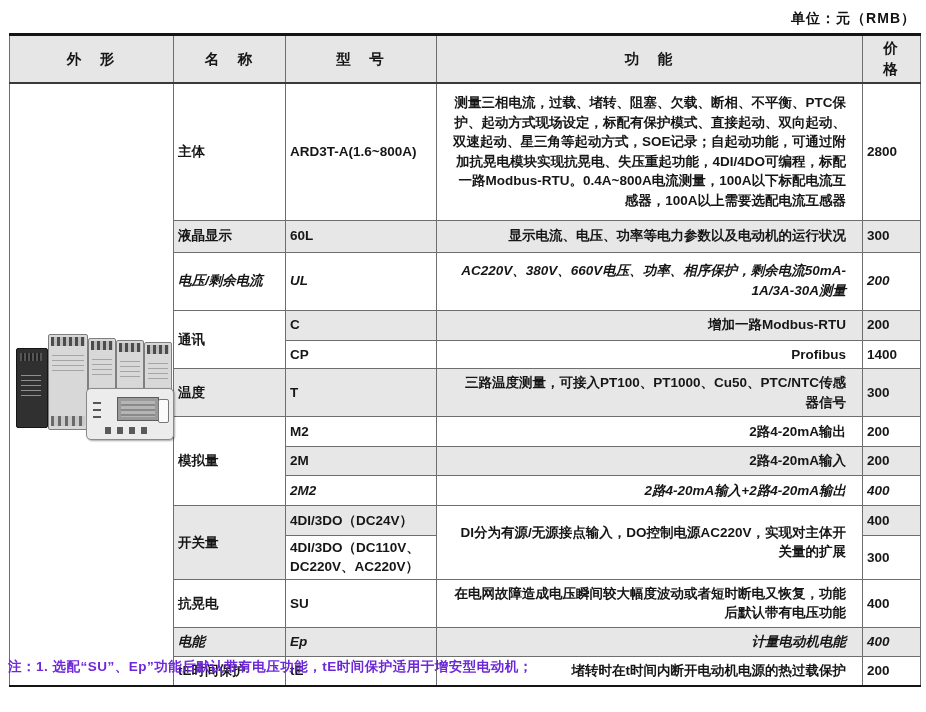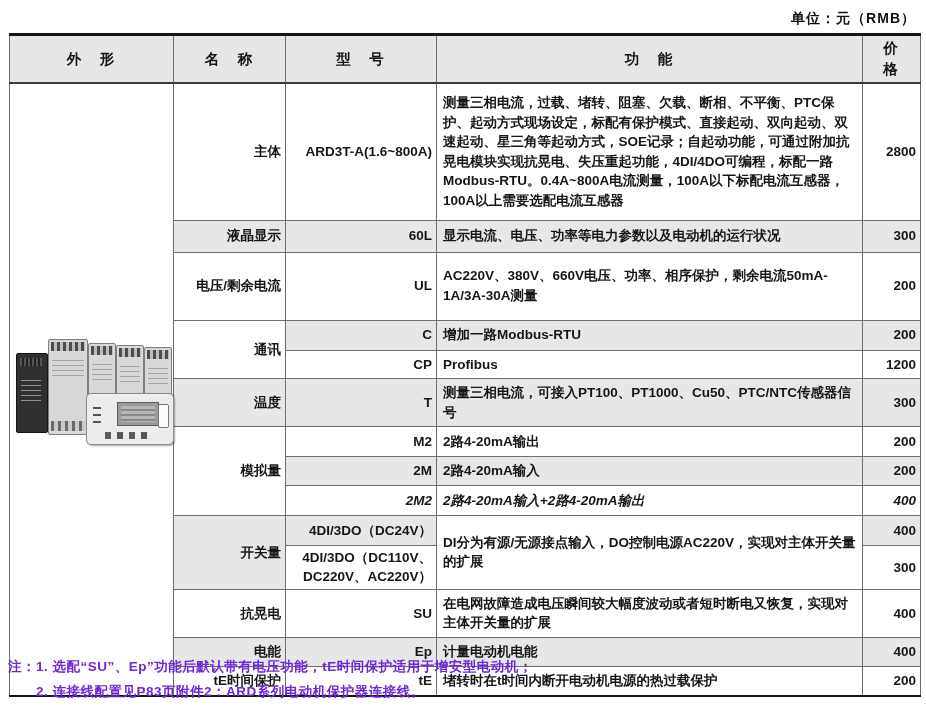--- a/index.html
+++ b/index.html
@@ -29,22 +29,22 @@
     border:1px solid #6e6e6e;
     font-size:13.5px;line-height:1.45;
     padding:2px 4px;vertical-align:middle;
     font-weight:bold;color:#161616;
   }
   thead th{
     background:#e6e6e6;height:26px;
     border-bottom:2px solid #3a3a3a;
     font-size:14.5px;letter-spacing:2px;text-align:center;
   }
-  td.center{text-align:right;}
-  td.func{text-align:left;padding:4px 6px;}
+  td.center{text-align:left;}
+  td.func{text-align:right;padding:4px 16px;}
   td.g{background:#e7e7e7;}
   td.shape-cell{background:#ffffff;vertical-align:middle;}
 
   
   .photo{position:relative;width:160px;height:112px;margin:0 auto;}
   .mod-dark{
     position:absolute;left:2px;top:20px;width:30px;height:78px;
     background:#303030;border:1px solid #151515;border-radius:2px;
   }
   .mod-dark .vent{position:absolute;left:3px;top:4px;width:22px;height:8px;
@@ -148,41 +148,41 @@
       <td class="center">ARD3T-A(1.6~800A)</td>
       <td class="func">测量三相电流，过载、堵转、阻塞、欠载、断相、不平衡、PTC保护、起动方式现场设定，标配有保护模式、直接起动、双向起动、双速起动、星三角等起动方式，SOE记录；自起动功能，可通过附加抗晃电模块实现抗晃电、失压重起功能，4DI/4DO可编程，标配一路Modbus-RTU。0.4A~800A电流测量，100A以下标配电流互感器，100A以上需要选配电流互感器</td>
       <td class="center">2800</td>
     </tr>
     <tr style="height:32px;">
       <td class="center g">液晶显示</td>
       <td class="center g">60L</td>
       <td class="func g">显示电流、电压、功率等电力参数以及电动机的运行状况</td>
       <td class="center g">300</td>
     </tr>
-    <tr style="height:68px;">
+    <tr style="height:58px;font-style:italic;">
       <td class="center">电压/剩余电流</td>
       <td class="center">UL</td>
       <td class="func">AC220V、380V、660V电压、功率、相序保护，剩余电流50mA-1A/3A-30A测量</td>
       <td class="center">200</td>
     </tr>
     <tr style="height:30px;">
       <td class="center" rowspan="2">通讯</td>
       <td class="center g">C</td>
       <td class="func g">增加一路Modbus-RTU</td>
       <td class="center g">200</td>
     </tr>
     <tr style="height:22px;">
       <td class="center">CP</td>
       <td class="func">Profibus</td>
-      <td class="center">1200</td>
+      <td class="center">1400</td>
     </tr>
     <tr style="height:32px;">
       <td class="center g">温度</td>
       <td class="center g">T</td>
-      <td class="func g">测量三相电流，可接入PT100、PT1000、Cu50、PTC/NTC传感器信号</td>
+      <td class="func g">三路温度测量，可接入PT100、PT1000、Cu50、PTC/NTC传感器信号</td>
       <td class="center g">300</td>
     </tr>
     <tr style="height:30px;">
       <td class="center" rowspan="3">模拟量</td>
       <td class="center">M2</td>
       <td class="func">2路4-20mA输出</td>
       <td class="center">200</td>
     </tr>
     <tr style="height:28px;">
       <td class="center g">2M</td>
@@ -200,34 +200,33 @@
       <td class="func" rowspan="2">DI分为有源/无源接点输入，DO控制电源AC220V，实现对主体开关量的扩展</td>
       <td class="center g">400</td>
     </tr>
     <tr style="height:36px;">
       <td class="center">4DI/3DO（DC110V、DC220V、AC220V）</td>
       <td class="center">300</td>
     </tr>
     <tr style="height:45px;">
       <td class="center">抗晃电</td>
       <td class="center">SU</td>
-      <td class="func">在电网故障造成电压瞬间较大幅度波动或者短时断电又恢复，实现对主体开关量的扩展</td>
+      <td class="func">在电网故障造成电压瞬间较大幅度波动或者短时断电又恢复，功能后默认带有电压功能</td>
       <td class="center">400</td>
     </tr>
-    <tr style="height:29px;">
+    <tr style="height:29px;font-style:italic;">
       <td class="center g">电能</td>
       <td class="center g">Ep</td>
       <td class="func g">计量电动机电能</td>
       <td class="center g">400</td>
     </tr>
     <tr style="height:26px;">
       <td class="center">tE时间保护</td>
       <td class="center">tE</td>
       <td class="func">堵转时在t时间内断开电动机电源的热过载保护</td>
       <td class="center">200</td>
     </tr>
   </tbody>
 </table>
 
 <div class="notes">
   <div class="line">注：1. 选配“SU”、Ep”功能后默认带有电压功能，tE时间保护适用于增安型电动机；</div>
-  <div class="line line2">2. 连接线配置见P83页附件2：ARD系列电动机保护器连接线。</div>
 </div>
 
 </body></html>

